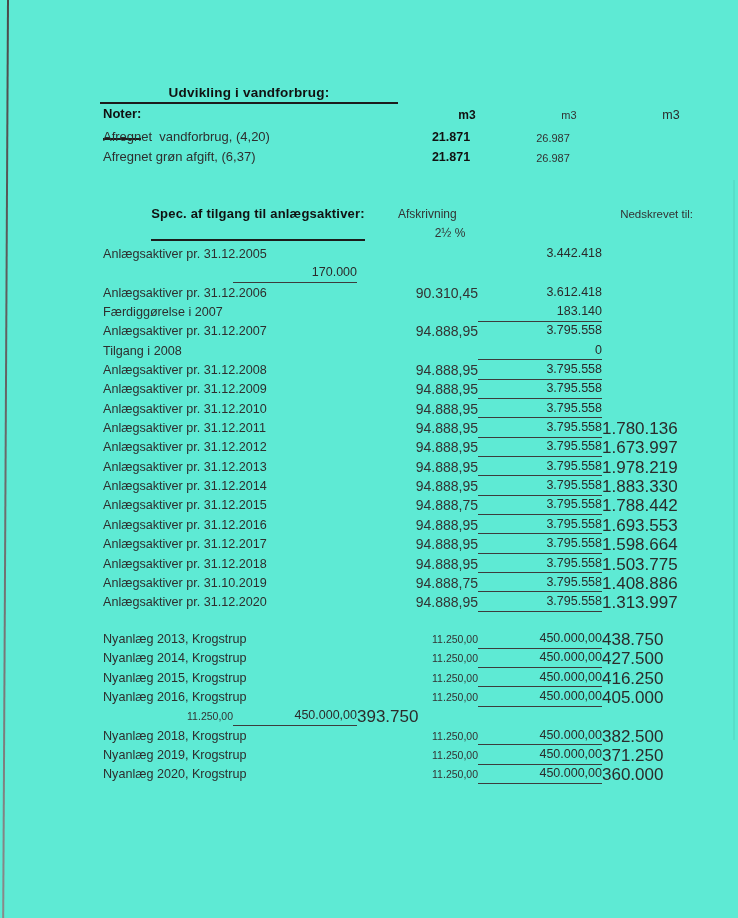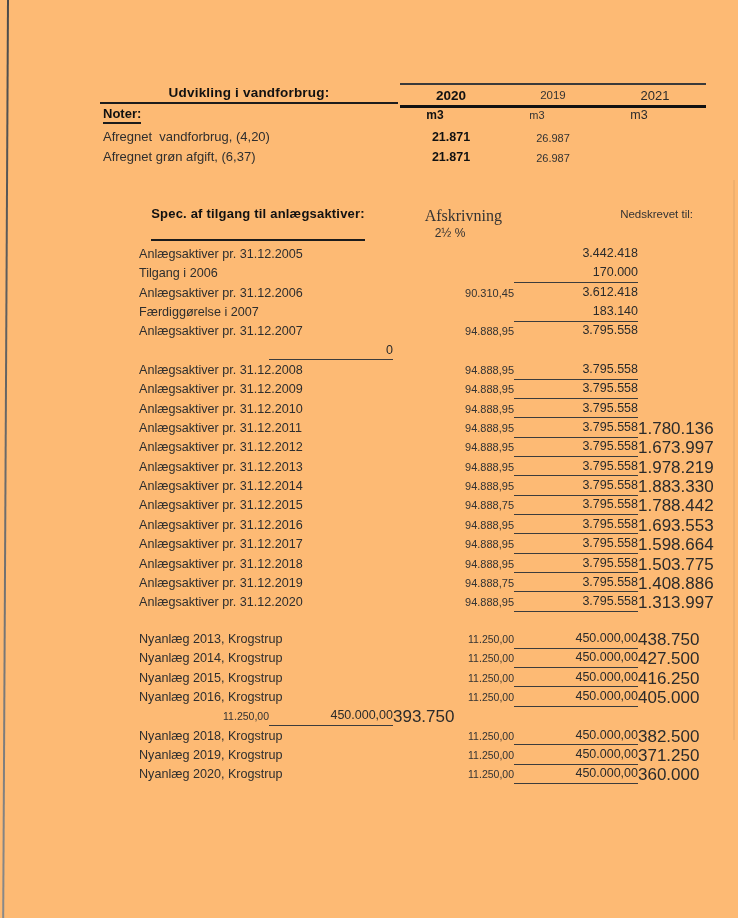--- a/index.html
+++ b/index.html
@@ -1,19 +1,19 @@
 <!DOCTYPE html>
 <html><head>
 <meta charset="utf-8">
 <style>
   html,body{margin:0;padding:0;background:#ffffff;}
   .page{
     position:relative;
     width:738px;height:918px;
-    background:#fdba74;
+    background:#5eead4;
     font-family:"Liberation Sans", sans-serif;
     color:#262626;
     overflow:hidden;
   }
   
   .edge-left{
     position:absolute;left:7px;top:0;width:2px;height:920px;
     background:linear-gradient(#4a4a4a,#8a8a8a);
     transform:rotate(0.3deg);transform-origin:top center;
   }
@@ -27,77 +27,72 @@
     position:absolute;left:100px;top:85px;width:298px;height:17px;
     text-align:center;font-weight:bold;font-size:13.5px;color:#111;
     border-bottom:2px solid #1c1c1c;letter-spacing:.2px;
   }
   .s1-years{
     position:absolute;left:400px;top:83px;width:306px;height:20px;
     border-top:2px solid #3a3a3a;border-bottom:3px solid #111;
     display:flex;align-items:center;
   }
   .s1-units{
-    position:absolute;left:384px;top:107px;width:306px;height:16px;
+    position:absolute;left:416px;top:107px;width:306px;height:16px;
     display:flex;align-items:center;
   }
   .yc{width:33.33%;text-align:center;}
   .f-2020{font-weight:bold;font-size:13.5px;color:#111;}
   .f-2019{font-size:11.5px;color:#333;}
   .f-2021{font-size:13px;color:#2b2b2b;}
   .noter{
     position:absolute;left:103px;top:106px;
     font-weight:bold;font-size:13px;color:#111;
-    border-bottom:2px solid #1c1c1c;padding-bottom:1px;
+    border-bottom:2px solid #1c1c1c;padding-bottom:17px;
   }
   .s1-row{
     position:absolute;left:103px;width:603px;height:19px;
     display:flex;align-items:center;
   }
   .s1-row .s1-label{width:297px;font-size:13px;color:#2e2e2e;white-space:pre;}
   .s1-vals{width:306px;display:flex;align-items:flex-end;}
   .vc{width:33.33%;text-align:center;}
   .v-2020{font-weight:bold;font-size:12.5px;color:#111;}
   .v-2019{font-size:11px;color:#333;}
   .v-2021{font-size:12.5px;}
 
   
   .s2-title{
     position:absolute;left:118px;top:206px;width:280px;
     text-align:center;font-weight:bold;font-size:13px;color:#111;
   }
   .s2-title span{border-bottom:2px solid #1c1c1c;padding-bottom:18px;letter-spacing:.2px;}
-  .s2-afskr1{position:absolute;left:398px;top:207px;width:104px;text-align:right;font-size:16px;color:#333;font-family:Liberation Serif, serif;}
+  .s2-afskr1{position:absolute;left:398px;top:207px;width:104px;text-align:left;font-size:12px;color:#333;}
   .s2-afskr2{position:absolute;left:398px;top:226px;width:104px;text-align:center;font-size:12px;color:#333;}
   .s2-nedskr{position:absolute;left:560px;top:208px;width:133px;text-align:right;font-size:11.5px;color:#333;}
 
-  .s2-rows{position:absolute;left:103px;top:245px;width:597px;margin-left:36px;}
+  .s2-rows{position:absolute;left:103px;top:245px;width:597px;}
   .s2-row{display:flex;height:19.35px;}
   .s2-label{width:245px;font-size:12.6px;color:#2e2e2e;white-space:pre;line-height:19.35px;}
-  .s2-c2{width:130px;text-align:right;font-size:11px;color:#333;line-height:19.35px;}
+  .s2-c2{width:130px;text-align:right;font-size:14px;color:#333;line-height:19.35px;}
   .s2-c3{width:124px;height:17.5px;text-align:right;font-size:12.5px;color:#2b2b2b;line-height:17.5px;}
   .s2-c3.rule{border-bottom:1.5px solid #3c3c3c;}
   .s2-c4{width:98px;text-align:left;font-size:17px;color:#2b2b2b;line-height:19.35px;}
   .s2-spacer{height:17.5px;}
   .block-nyanlaeg .s2-c2{font-size:10.5px;}
 </style>
 </head>
 <body>
 
 <div class="page">
   <div class="edge-left"></div>
   <div class="edge-right"></div>
 
   <div class="s1-title">Udvikling i vandforbrug:</div>
 
-  <div class="s1-years">
-    <div class="yc f-2020">2020</div>
-    <div class="yc f-2019">2019</div>
-    <div class="yc f-2021">2021</div>
-  </div>
 
   <div class="noter">Noter:</div>
 
   <div class="s1-units">
     <div class="yc f-2020" style="font-size:12px">m3</div>
     <div class="yc f-2019" style="font-size:11px">m3</div>
     <div class="yc f-2021" style="font-size:12.5px">m3</div>
   </div>
 
   <div class="s1-row" style="top:127px">
@@ -127,21 +122,20 @@
 
   <div class="s2-rows">
     <div class="s2-row">
       <div class="s2-label">Anlægsaktiver pr. 31.12.2005</div>
       <div class="s2-c2"></div>
       <div class="s2-c3">3.442.418</div>
       <div class="s2-c4"></div>
     </div>
 
     <div class="s2-row">
-      <div class="s2-label">Tilgang i 2006</div>
       <div class="s2-c2"></div>
       <div class="s2-c3 rule">170.000</div>
       <div class="s2-c4"></div>
     </div>
 
     <div class="s2-row">
       <div class="s2-label">Anlægsaktiver pr. 31.12.2006</div>
       <div class="s2-c2">90.310,45</div>
       <div class="s2-c3">3.612.418</div>
       <div class="s2-c4"></div>
@@ -155,20 +149,21 @@
     </div>
 
     <div class="s2-row">
       <div class="s2-label">Anlægsaktiver pr. 31.12.2007</div>
       <div class="s2-c2">94.888,95</div>
       <div class="s2-c3">3.795.558</div>
       <div class="s2-c4"></div>
     </div>
 
     <div class="s2-row">
+      <div class="s2-label">Tilgang i 2008</div>
       <div class="s2-c2"></div>
       <div class="s2-c3 rule">0</div>
       <div class="s2-c4"></div>
     </div>
 
     <div class="s2-row">
       <div class="s2-label">Anlægsaktiver pr. 31.12.2008</div>
       <div class="s2-c2">94.888,95</div>
       <div class="s2-c3 rule">3.795.558</div>
       <div class="s2-c4"></div>
@@ -238,21 +233,21 @@
     </div>
 
     <div class="s2-row">
       <div class="s2-label">Anlægsaktiver pr. 31.12.2018</div>
       <div class="s2-c2">94.888,95</div>
       <div class="s2-c3 rule">3.795.558</div>
       <div class="s2-c4">1.503.775</div>
     </div>
 
     <div class="s2-row">
-      <div class="s2-label">Anlægsaktiver pr. 31.12.2019</div>
+      <div class="s2-label">Anlægsaktiver pr. 31.10.2019</div>
       <div class="s2-c2">94.888,75</div>
       <div class="s2-c3 rule">3.795.558</div>
       <div class="s2-c4">1.408.886</div>
     </div>
 
     <div class="s2-row">
       <div class="s2-label">Anlægsaktiver pr. 31.12.2020</div>
       <div class="s2-c2">94.888,95</div>
       <div class="s2-c3 rule">3.795.558</div>
       <div class="s2-c4">1.313.997</div>

